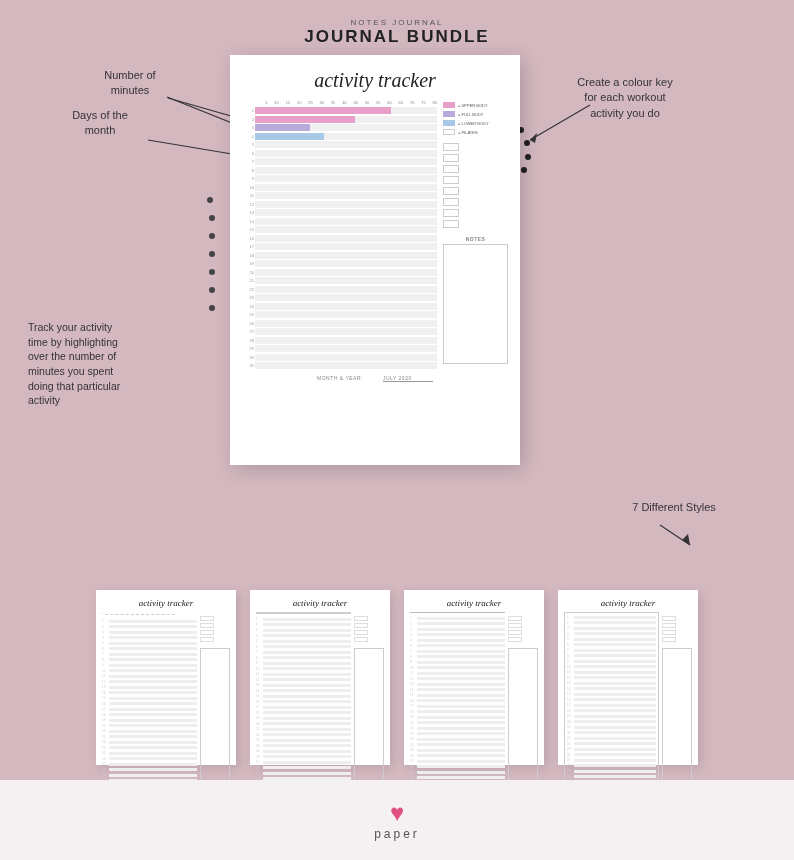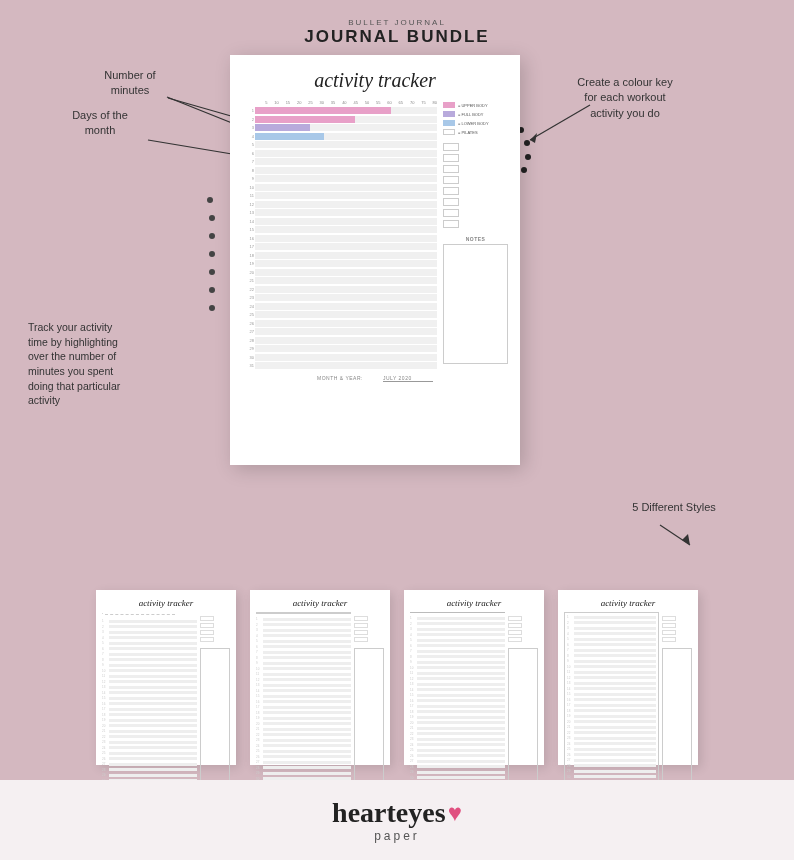--- a/index.html
+++ b/index.html
@@ -318,21 +318,21 @@
       fill: none;
     }
     .arrow-head {
       fill: #333;
     }
   </style>
 </head>
 <body>
 
 <div class="header">
-  <div class="header-subtitle">BULLET  JOURNAL</div>
+  <div class="header-subtitle">NOTES  JOURNAL</div>
   <div class="header-title">JOURNAL BUNDLE</div>
 </div>
 
 <svg class="arrows-svg">
 
   <line x1="168" y1="98" x2="245" y2="120" class="arrow-line"></line>
   <polygon points="245,120 238,112 252,112" class="arrow-head" transform="rotate(50,245,120) translate(0,0)" style="fill:#333"></polygon>
 
   <line x1="167" y1="97" x2="242" y2="127" stroke="#333" stroke-width="1.2"></line>
   <polygon points="242,127 237,119 248,119" fill="#333"></polygon>
@@ -373,21 +373,21 @@
 
 <div class="annotation annotation-track">
   Track your activity<br>time by highlighting<br>over the number of<br>minutes you spent<br>doing that particular<br>activity
 </div>
 
 <div class="annotation annotation-colour">
   Create a colour key<br>for each workout<br>activity you do
 </div>
 
 <div class="annotation annotation-styles">
-  5 Different Styles
+  7 Different Styles
 </div>
 
 <div class="main-card">
   <div class="card-title">activity tracker</div>
 
   <div class="tracker-content">
 
     <div class="tracker-left">
 
       <div class="minutes-scale">
@@ -1180,17 +1180,16 @@
         <div style="flex:1;border:0.5px solid #ccc;margin-top:6px"></div>
       </div>
     </div>
     <div class="small-footer">MONTH &amp; YEAR: ___________</div>
   </div>
 
 </div>
 
 <div class="brand-footer">
   <div class="brand-name">
-    <span>hearteyes</span>
       <span class="brand-heart">♥</span>
   </div>
   <div class="brand-sub">paper</div>
 </div>
 
 </body></html>

